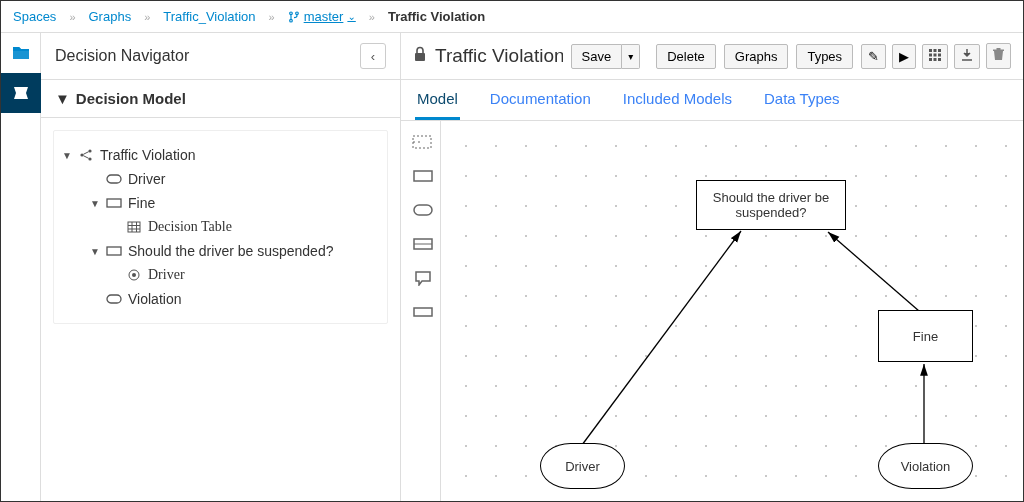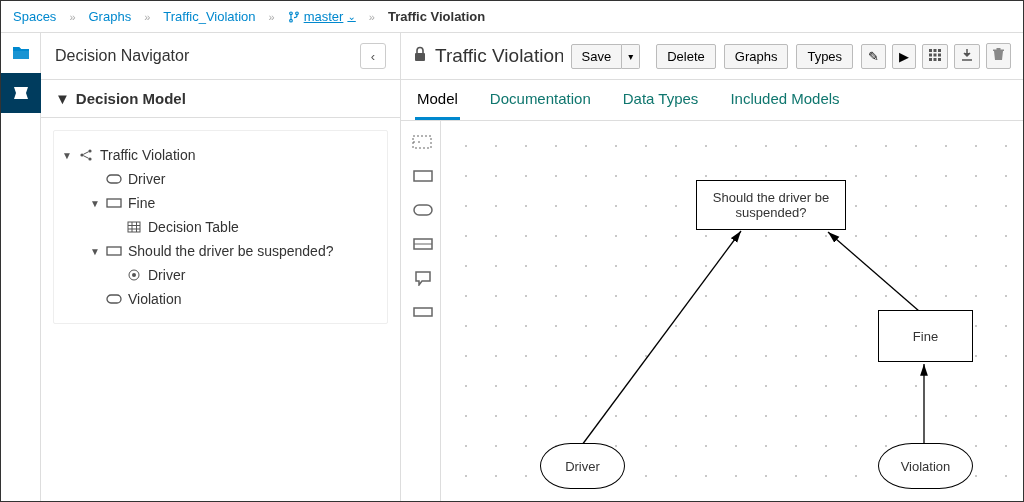--- a/index.html
+++ b/index.html
@@ -67,21 +67,21 @@
   .tree{
     padding:12px 8px;
     border:1px solid #eee;
     margin:12px;
     border-radius:2px;
     font-size:14px;
   }
   .tree ul{list-style:none;margin:0;padding:0;}
   .tree li{padding:4px 0; display:flex;align-items:center;gap:6px;}
   .tree .indent1{padding-left:28px;}
-  .tree .indent2{padding-left:48px;}
+  .tree .indent2{padding-left:48px;font-family:Liberation Serif, serif;}
   .tree .caret{width:10px;display:inline-block;color:#555;font-size:10px;}
   .tree .icon{width:16px;height:16px;display:inline-flex;align-items:center;justify-content:center;}
   .editor {
     flex:1; display:flex; flex-direction:column; overflow:hidden;
   }
   .editor-header{
     display:flex; align-items:center; gap:8px;
     padding:10px 12px;
     border-bottom:1px solid #ddd;
   }
@@ -98,23 +98,23 @@
   .btn.icon-only{padding:4px 6px;}
   .btn-group{display:flex;}
   .btn-group .btn:first-child{border-top-right-radius:0;border-bottom-right-radius:0;}
   .btn-group .btn:last-child{border-top-left-radius:0;border-bottom-left-radius:0;border-left:none;}
   .toolbar-spacer{flex:1;}
   .tabs{
     display:flex;gap:28px;padding:0 14px;border-bottom:1px solid #ddd;
     font-size:15px;
   }
   .tabs .tab-item{
-    padding:10px 2px;color:#0f766e;cursor:pointer;border-bottom:3px solid transparent;
-  }
-  .tabs .tab-item.active{color:#000000;border-bottom-color:#0088ce;}
+    padding:10px 2px;color:#3b82f6;cursor:pointer;border-bottom:3px solid transparent;
+  }
+  .tabs .tab-item.active{color:#0c4a6e;border-bottom-color:#0088ce;}
   .canvas-row{flex:1;display:flex;overflow:hidden;}
   .palette{
     width:36px;border-right:1px solid #ddd;display:flex;flex-direction:column;
     align-items:center;padding-top:6px;gap:4px;
     margin-left:4px;
   }
   .palette .p-item{
     width:30px;height:30px;display:flex;align-items:center;justify-content:center;
     border:1px solid transparent;cursor:pointer;
   }
@@ -306,22 +306,22 @@
             <span><svg width="11" height="13" viewBox="0 0 11 13">
                 <path fill="#888" d="M1 3h9l-1 9H2zM0 1.5h11v1.5H0zM3.5 0h4v1.5h-4z"></path>
               </svg></span>
           </button>
       </div>
     </div>
 
     <div class="tabs">
       <div class="tab-item active">Model</div>
       <div class="tab-item">Documentation</div>
+      <div class="tab-item">Included Models</div>
       <div class="tab-item">Data Types</div>
-      <div class="tab-item">Included Models</div>
     </div>
 
     <div class="canvas-row">
       <div class="palette">
         <div class="p-item">
             <svg width="22" height="14" viewBox="0 0 22 14">
               <path fill="none" stroke="#666" d="M1 7h3M6 7h3M1 1h18v12H1z" stroke-dasharray="2 2"></path>
             </svg>
           </div>
         <div class="p-item">

